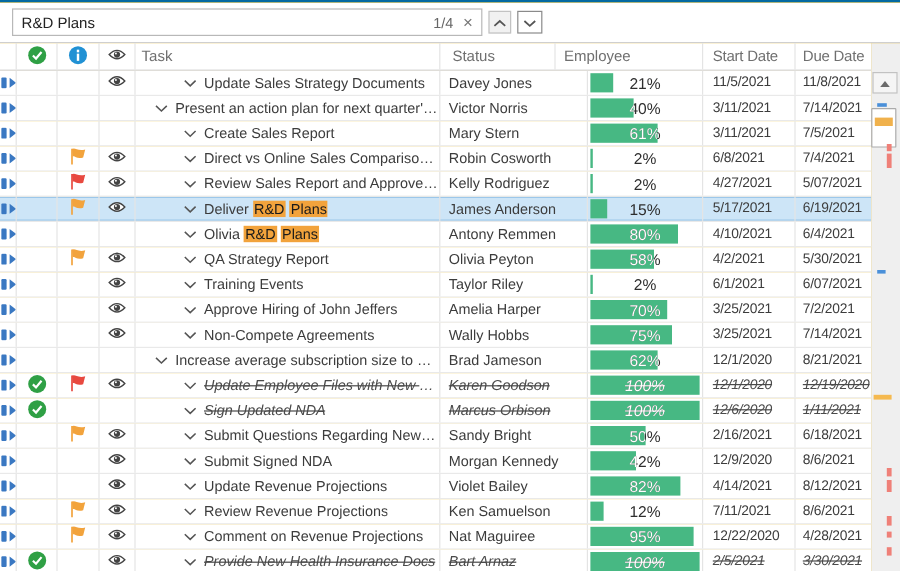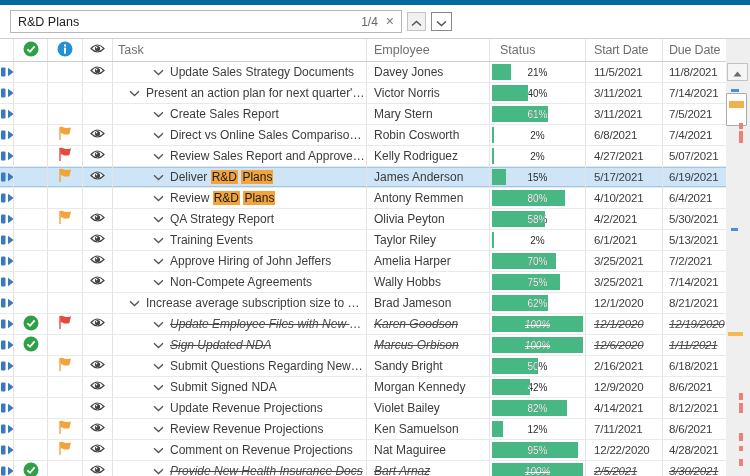--- a/index.html
+++ b/index.html
@@ -1,18 +1,18 @@
 <!DOCTYPE html>
 <html><head>
 <meta charset="utf-8">
 <style>
   * { margin:0; padding:0; box-sizing:border-box; }
   html,body { background:#fff; }
   body { font-family:"Liberation Sans", sans-serif; color:#3c3c3c; }
-  #app { position:relative; width:750px; height:476px; background:#eab308; overflow:hidden; border-top:5px solid #0369a1; }
+  #app { position:relative; width:750px; height:476px; background:#eab308; overflow:hidden; border-top:2px solid #0369a1; }
 
   
   .searchbar { position:absolute; left:0; top:0; width:750px; height:33px; background:#fff; }
   .search-box { position:absolute; left:10px; top:5px; width:392px; height:23px; border:1px solid #b8b8b8; background:#fff; display:flex; align-items:center; }
   .search-text { flex:1; padding-left:7px; font-size:12.5px; color:#222; white-space:nowrap; overflow:hidden; }
   .search-count { font-size:12px; color:#666; padding-right:6px; }
   .search-clear { font-size:14px; color:#777; padding:0 7px 2px 2px; cursor:pointer; line-height:1; }
   .nav-btn { position:absolute; top:7px; height:19px; display:flex; align-items:center; justify-content:center; cursor:pointer; }
   .nav-up   { left:407px; width:19px; background:#f1f1f1; border:1px solid #c2c2c2; }
   .nav-down { left:431px; width:21px; background:#fff; border:1px solid #8a8a8a; }
@@ -40,21 +40,21 @@
   .grow.done .c-task, .grow.done .c-emp, .grow.done .c-start, .grow.done .c-due { font-style:italic; text-decoration:line-through; color:#4a4a4a; }
   .grow.done .plbl { font-style:italic; text-decoration:line-through; }
 
   .expander { display:inline-flex; margin-right:6px; }
   .task-text { overflow:hidden; text-overflow:ellipsis; }
   .hl { background:#f2a33c; color:#1a1a1a; padding:0 1px; }
 
   
   .pbar { position:absolute; left:2px; right:2px; top:2px; bottom:2px; }
   .pfill { position:absolute; left:0; top:0; bottom:0; background:#47b883; }
-  .plbl { position:absolute; inset:0; text-align:center; font-size:10px; line-height:17px; }
+  .plbl { position:absolute; inset:0; text-align:center; font-size:13px; line-height:17px; }
   .plbl.dark { color:#2e2e2e; }
   .plbl.light { color:#fff; }
 
   
   .focus-ind { position:absolute; left:1px; top:50%; transform:translateY(-50%); display:flex; align-items:center; }
 
   
   .vscroll { position:absolute; left:726px; top:34px; width:24px; height:442px; background:#efefef; }
   .sb-up { position:absolute; left:1px; top:24px; width:21px; height:18px; background:#f5f5f5; border:1px solid #c2c2c2; display:flex; align-items:center; justify-content:center; cursor:pointer; }
   .sb-thumb { position:absolute; left:0px; top:54px; width:21px; height:33px; background:#fff; border:1px solid #ababab; border-radius:1px; cursor:grab; }
@@ -115,22 +115,22 @@
       <div class="cell c-eye">
         <span>
           <svg width="15" height="11" viewBox="0 0 15 11">
               <path d="M1 5.5 Q7.5 -1.5 14 5.5 Q7.5 12.5 1 5.5 Z" fill="#fff" stroke="#444" stroke-width="1.2"></path>
               <circle cx="7.5" cy="5.5" r="2.6" fill="#444"></circle>
               <circle cx="6.6" cy="4.6" r="0.8" fill="#fff"></circle>
             </svg>
         </span>
       </div>
       <div class="cell c-task">Task</div>
+      <div class="cell c-status">Status</div>
       <div class="cell c-emp">Employee</div>
-      <div class="cell c-status">Status</div>
       <div class="cell c-start">Start Date</div>
       <div class="cell c-due">Due Date</div>
     </div>
     <div id="grid-body">
         <div class="grow">
       <div class="cell c-gutter">
         <span class="focus-ind" hidden="">
           <svg width="13" height="10" viewBox="0 0 13 10">
                 <rect x="0" y="0.5" width="4.5" height="9" rx="1" fill="#3a78c2"></rect>
                 <path d="M7 0.8 L12.5 5 L7 9.2 Z" fill="#3a78c2"></path>
@@ -406,21 +406,21 @@
       </div>
       <div class="cell c-eye">
         
       </div>
       <div class="cell c-task" style="padding-left: 40px;">
         <span class="expander" hidden="">
           <svg width="11" height="7" viewBox="0 0 11 7">
                 <path d="M1 1.2 L5.5 5.5 L10 1.2" fill="none" stroke="#555" stroke-width="1.3"></path>
               </svg>
         </span>
-        <span class="task-text"><span>Review </span><span class="hl">R&amp;D</span><span> </span><span class="hl">Plans</span></span>
+        <span class="task-text"><span>Olivia </span><span class="hl">R&amp;D</span><span> </span><span class="hl">Plans</span></span>
       </div>
       <div class="cell c-emp">Antony Remmen</div>
       <div class="cell c-status">
         <div class="pbar">
           <div class="pfill" style="width: 80%;"></div>
           <span class="plbl dark">80%</span>
           <span class="plbl light" style="clip-path: inset(0px 20% 0px 0px);">80%</span>
         </div>
       </div>
       <div class="cell c-start">4/10/2021</div>
@@ -508,21 +508,21 @@
       </div>
       <div class="cell c-emp">Taylor Riley</div>
       <div class="cell c-status">
         <div class="pbar">
           <div class="pfill" style="width: 2%;"></div>
           <span class="plbl dark">2%</span>
           <span class="plbl light" style="clip-path: inset(0px 98% 0px 0px);">2%</span>
         </div>
       </div>
       <div class="cell c-start">6/1/2021</div>
-      <div class="cell c-due">5/13/2021</div>
+      <div class="cell c-due">6/07/2021</div>
     </div>
         <div class="grow">
       <div class="cell c-gutter">
         <span class="focus-ind" hidden="">
           <svg width="13" height="10" viewBox="0 0 13 10">
                 <rect x="0" y="0.5" width="4.5" height="9" rx="1" fill="#3a78c2"></rect>
                 <path d="M7 0.8 L12.5 5 L7 9.2 Z" fill="#3a78c2"></path>
               </svg>
         </span>
       </div>

